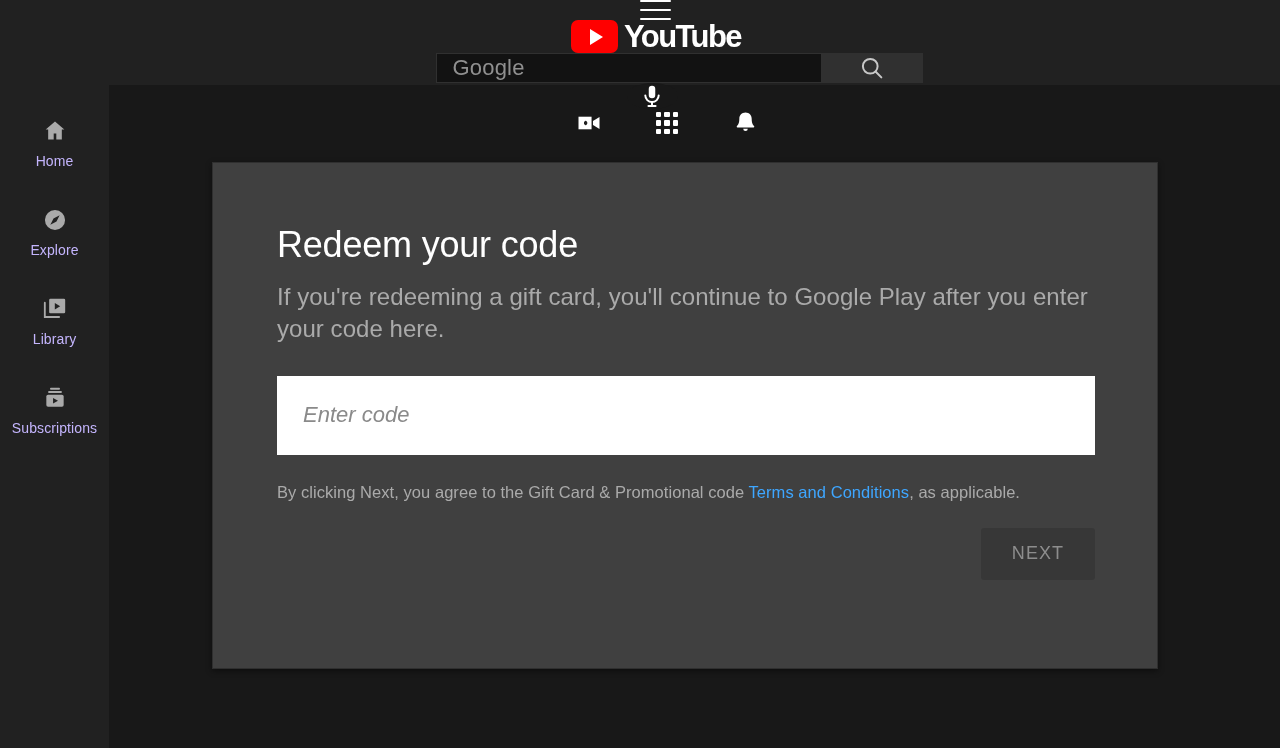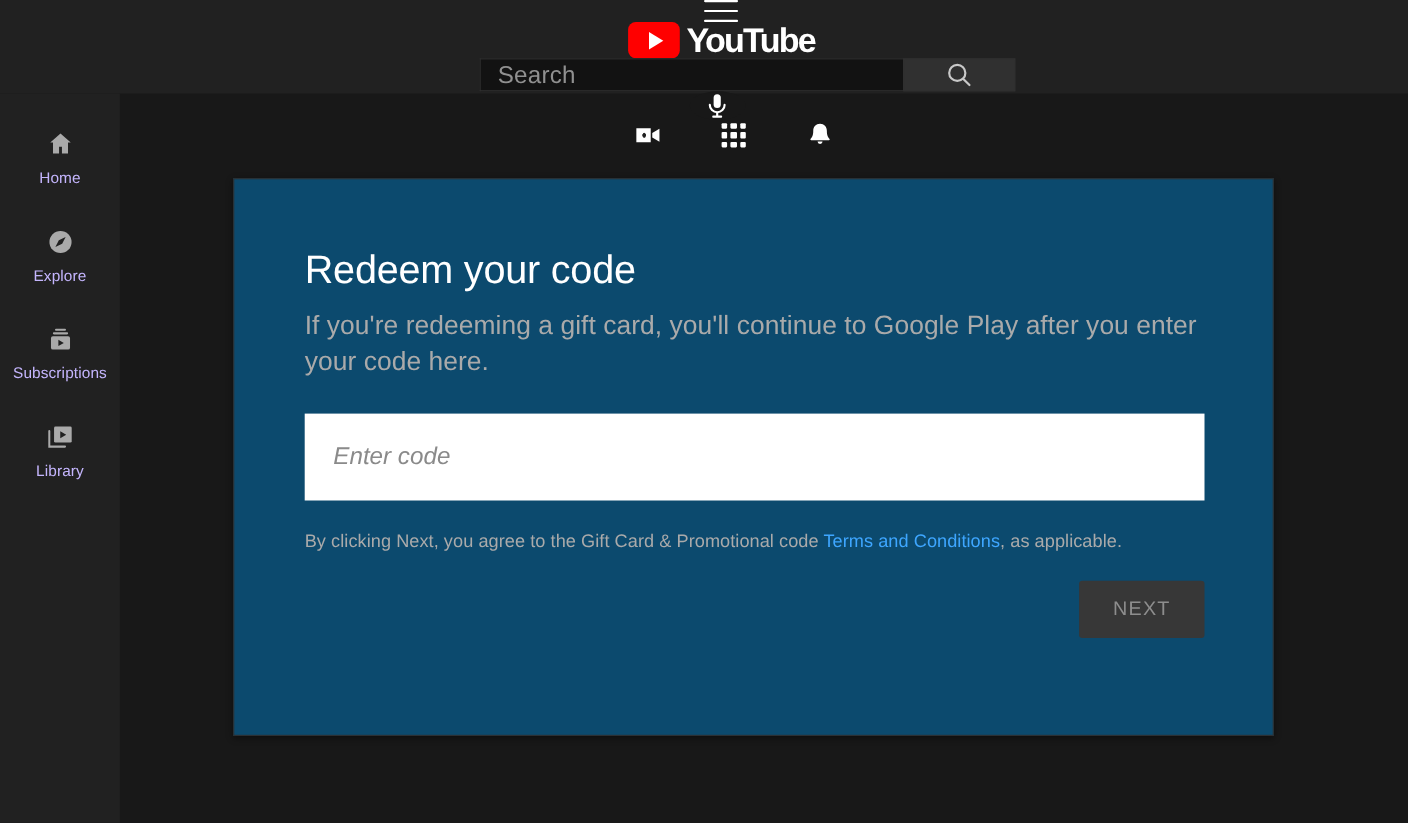--- a/index.html
+++ b/index.html
@@ -189,21 +189,21 @@
     height: 663px;
     background: #181818;
   }
 
   .card {
     position: absolute;
     left: 103px;
     top: 77px;
     width: 946px;
     height: 507px;
-    background: #0c4a6e;
+    background: #404040;
     border: 1px solid #2f2f2f;
     box-shadow: 0 2px 6px rgba(0,0,0,0.45);
     padding: 62px 43px 0 64px;
   }
 
   .card-title {
     color: #fff;
     font-size: 36px;
     font-weight: 400;
     letter-spacing: -0.2px;
@@ -279,21 +279,21 @@
 
   <div class="yt-logo">
     <span class="play-box">
         <i></i>
       </span>
     <span class="wordmark">YouTube</span>
   </div>
 
   <div class="search-wrap">
     <div class="search-field">
-      <span class="ph">Search</span>
+      <span class="ph">Google</span>
     </div>
     <div class="search-btn">
       <svg width="28" height="28" viewBox="0 0 24 24">
         <circle cx="10.5" cy="10.5" r="6.3" fill="none" stroke="#c8c8c8" stroke-width="1.7"></circle>
         <line x1="15.2" y1="15.2" x2="20" y2="20" stroke="#c8c8c8" stroke-width="1.7" stroke-linecap="round"></line>
       </svg>
     </div>
   </div>
 
   <div class="mic-btn">
@@ -355,36 +355,36 @@
   <div class="side-item">
     <svg class="side-icon" viewBox="0 0 24 24">
       <circle cx="12" cy="12" r="9.3" fill="#aaaaaa"></circle>
       <path d="M16.3 7.7 10.6 10.6 7.7 16.3 13.4 13.4z" fill="#212121"></path>
     </svg>
     <span class="lbl">Explore</span>
   </div>
 
   <div class="side-item">
     <svg class="side-icon" viewBox="0 0 24 24">
+      <path d="M2.6 6.2v13.2h13.2" fill="none" stroke="#aaaaaa" stroke-width="1.7" stroke-linecap="round"></path>
+      <rect x="6.6" y="2.6" width="14.8" height="13.4" rx="1.2" fill="#aaaaaa"></rect>
+      <path d="M11.8 6.4v6l5-3z" fill="#212121"></path>
+    </svg>
+    <span class="lbl">Library</span>
+  </div>
+
+  <div class="side-item">
+    <svg class="side-icon" viewBox="0 0 24 24">
       <rect x="7.4" y="2.6" width="9.2" height="1.7" rx="0.8" fill="#aaaaaa"></rect>
       <rect x="5.6" y="5.6" width="12.8" height="1.8" rx="0.9" fill="#aaaaaa"></rect>
       <rect x="4" y="8.9" width="16" height="11.2" rx="1.6" fill="#aaaaaa"></rect>
       <path d="M10.2 11.9v5.2l4.6-2.6z" fill="#212121"></path>
     </svg>
     <span class="lbl">Subscriptions</span>
   </div>
-
-  <div class="side-item">
-    <svg class="side-icon" viewBox="0 0 24 24">
-      <path d="M2.6 6.2v13.2h13.2" fill="none" stroke="#aaaaaa" stroke-width="1.7" stroke-linecap="round"></path>
-      <rect x="6.6" y="2.6" width="14.8" height="13.4" rx="1.2" fill="#aaaaaa"></rect>
-      <path d="M11.8 6.4v6l5-3z" fill="#212121"></path>
-    </svg>
-    <span class="lbl">Library</span>
-  </div>
 </div>
 
 <div class="content">
 
   <div class="card">
 
     <h1 class="card-title">Redeem your code</h1>
 
     <p class="card-desc">If you're redeeming a gift card, you'll continue to Google Play after you enter your code here.</p>
 

